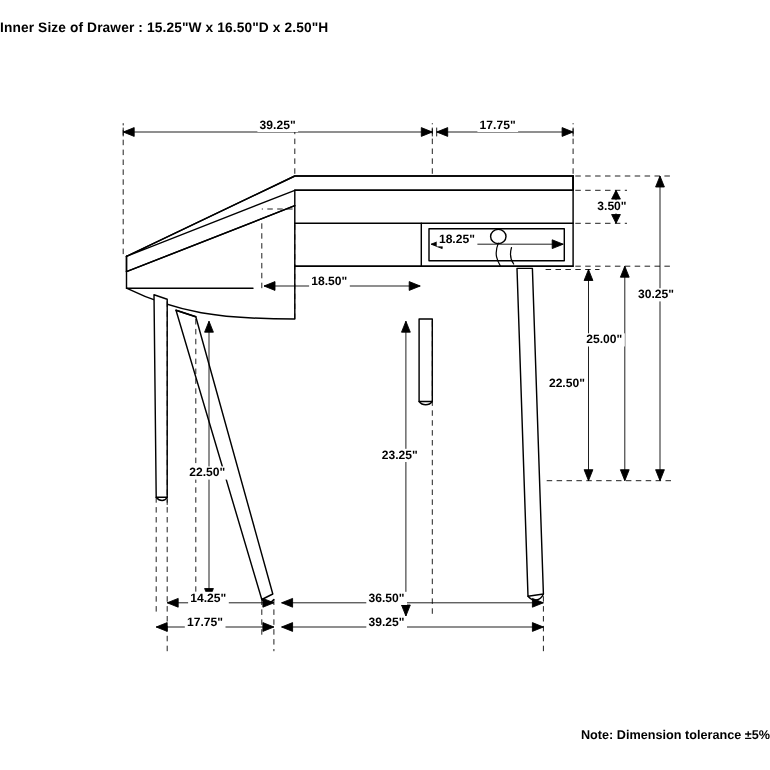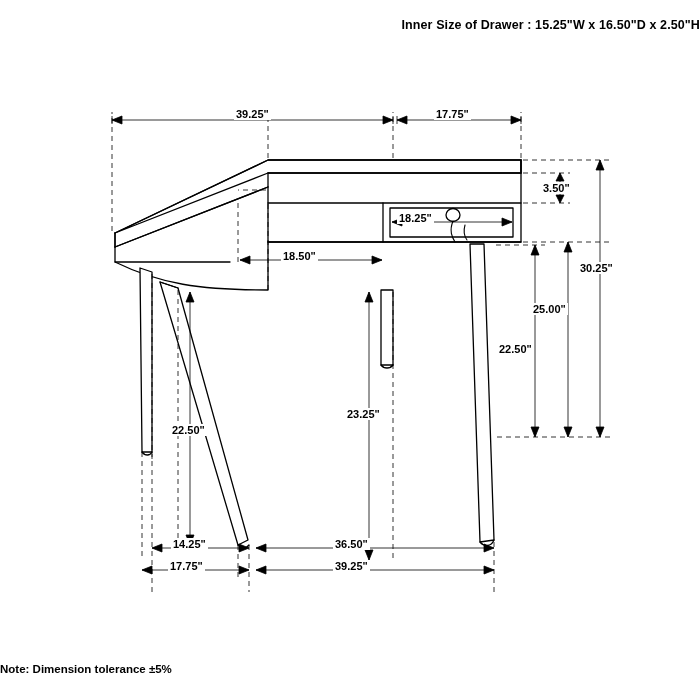--- a/index.html
+++ b/index.html
@@ -18,31 +18,31 @@
   #page {
     position: relative;
     width: 700px;
     height: 700px;
   }
   .title {
     position: absolute;
     top: 18px;
     left: 0;
     width: 700px;
-    text-align: right;
+    text-align: left;
     font-size: 12.5px;
     font-weight: bold;
     letter-spacing: 0.1px;
   }
   .note {
     position: absolute;
     top: 663px;
     left: 0;
     width: 700px;
-    text-align: left;
+    text-align: right;
     font-size: 11.5px;
     font-weight: bold;
   }
   svg.diagram {
     position: absolute;
     top: 0;
     left: 0;
     width: 700px;
     height: 700px;
   }

